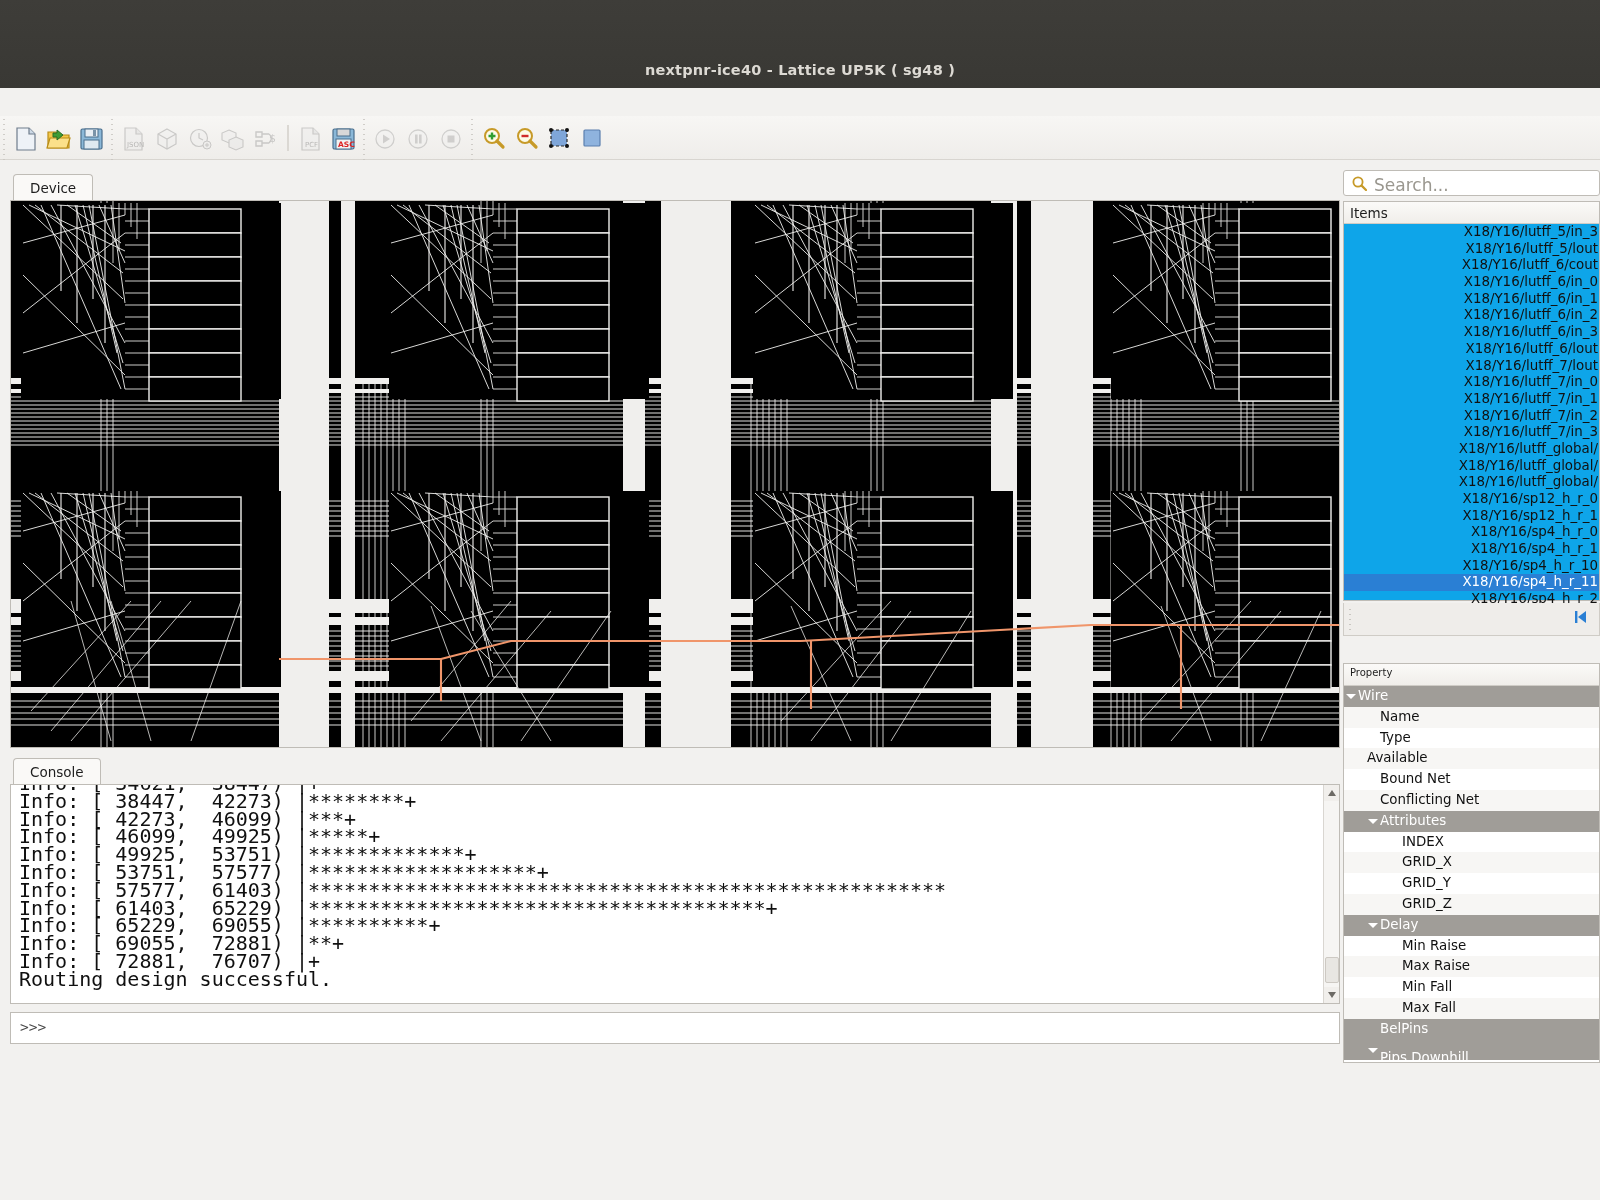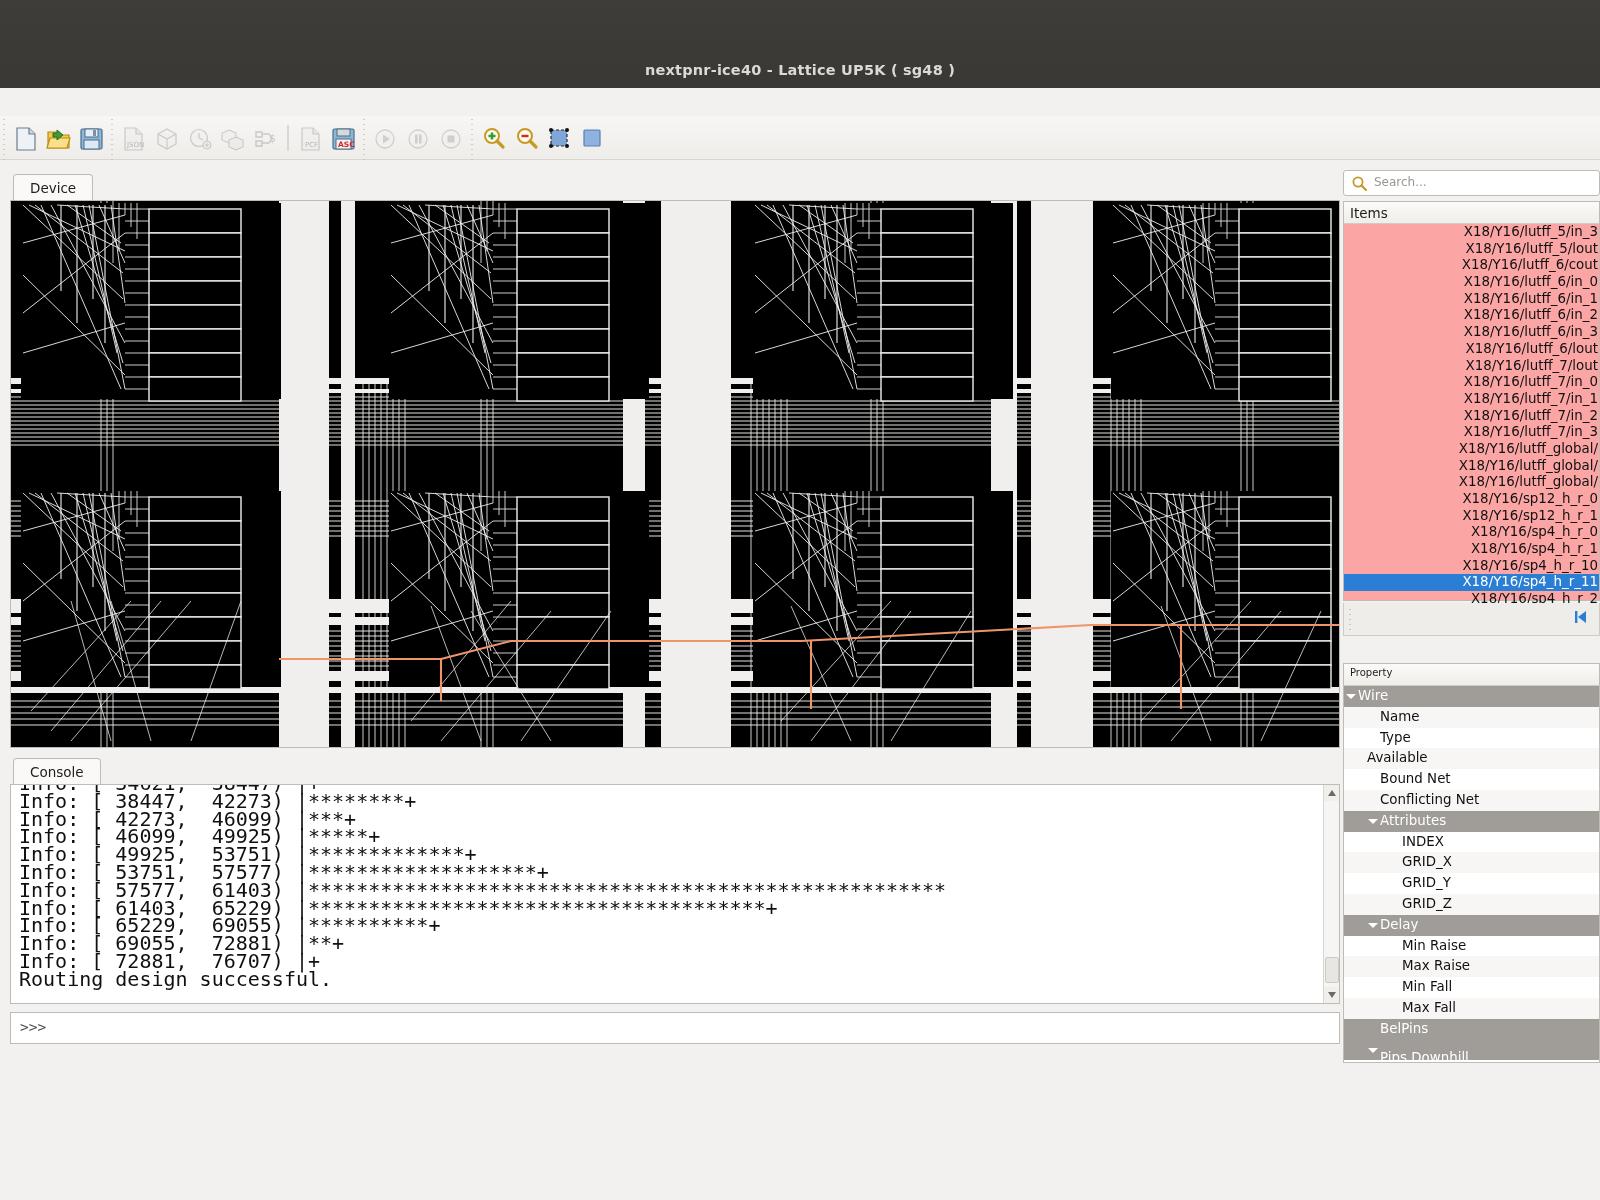--- a/index.html
+++ b/index.html
@@ -101,27 +101,27 @@
     font-family:"DejaVu Sans Mono","Liberation Mono",monospace;
     font-size:14.5px; color:#4a4a4a;
   }
 
   
   #searchbox {
     position:absolute; left:0; top:2px; width:257px; height:26px;
     background:#fff; border:1px solid #bfbcb6; border-radius:3px;
   }
   #searchbox .sph {
-    position:absolute; left:30px; top:4px; font-size:12px; color:#9a978f;text-align:right;
+    position:absolute; left:30px; top:4px; font-size:17px; color:#9a978f;text-align:right;
   }
   #searchbox svg { position:absolute; left:8px; top:5px; }
 
   #itemsframe {
     position:absolute; left:0; top:33px; width:257px; height:400px;
-    border:1px solid #bfbcb6; background:#fca5a5;
+    border:1px solid #bfbcb6; background:#0ea5e9;
   }
   #itemshdr {
     position:absolute; left:0; top:0; width:255px; height:22px;
     background:linear-gradient(to bottom,#fbfaf8,#f0eeea);
     border-bottom:1px solid #cfccc6; font-size:13.5px; color:#1d1d1d;
     padding:3px 0 0 6px;
   }
   #itemslist {
     position:absolute; left:0; top:22px; width:255px; height:428px; overflow:hidden;
   }

